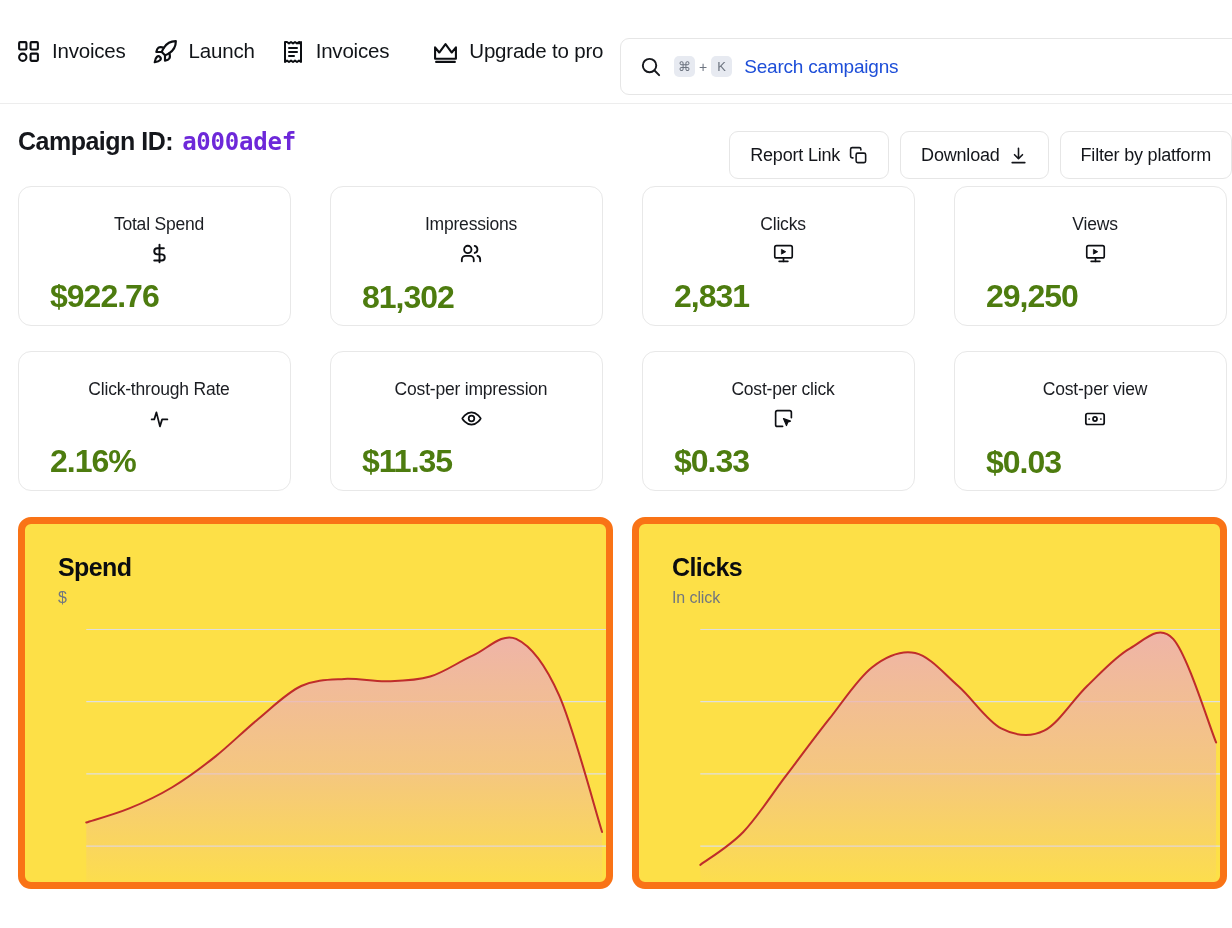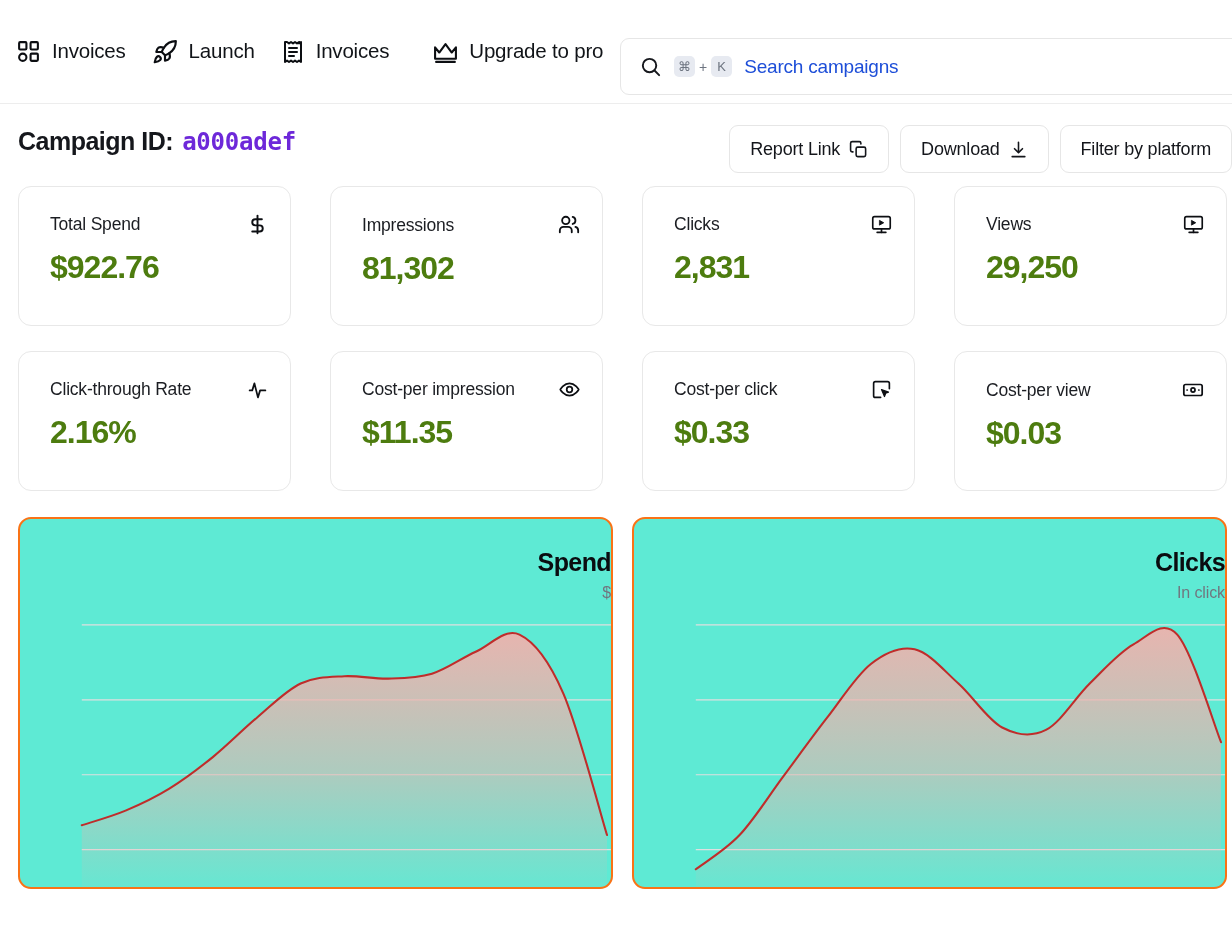--- a/index.html
+++ b/index.html
@@ -118,21 +118,21 @@
     color: #6d28d9;
     font-family: "DejaVu Sans Mono", monospace;
     font-size: 24px;
     font-weight: 700;
     letter-spacing: -0.2px;
   }
 
   .head-actions {
     position: absolute;
     right: 0px;
-    top: 21px;
+    top: 27px;
     display: flex;
     gap: 11px;
   }
   .btn {
     height: 48px;
     border: 1px solid #e6e6e6;
     border-radius: 9px;
     background: #fff;
     display: flex;
     align-items: center;
@@ -161,20 +161,21 @@
     border: 1px solid #e8e8e8;
     border-radius: 13px;
     background: #fff;
     padding: 27px 22px 0 31px;
   }
   .card-top {
     display: flex;
     align-items: center;
     justify-content: space-between;
     gap: 8px;
+    flex-direction: column;
   }
   .card-label {
     font-size: 17.5px;
     color: #1b1d22;
     letter-spacing: -0.2px;
     white-space: nowrap;
   }
   .card-icon { color: #0d0f13; flex: 0 0 auto; display: flex; }
   .card-value {
     margin-top: 14px;
@@ -185,28 +186,27 @@
   }
 
   
   .charts {
     padding: 26px 0 0 18px;
     display: grid;
     grid-template-columns: repeat(2, 595px);
     column-gap: 19px;
   }
   .chart-card {
-    border: 2px solid #f97316;
+    border: 7px solid #f97316;
     border-radius: 13px;
-    background: #5eead4;
+    background: #fde047;
     height: 372px;
     overflow: hidden;
     position: relative;
     padding: 29px 0 0 33px;
-    text-align: right;
   }
   .chart-title {
     font-size: 25px;
     font-weight: 700;
     letter-spacing: -0.6px;
     color: #0a0c10;
   }
   .chart-sub {
     margin-top: 7px;
     font-size: 16px;

